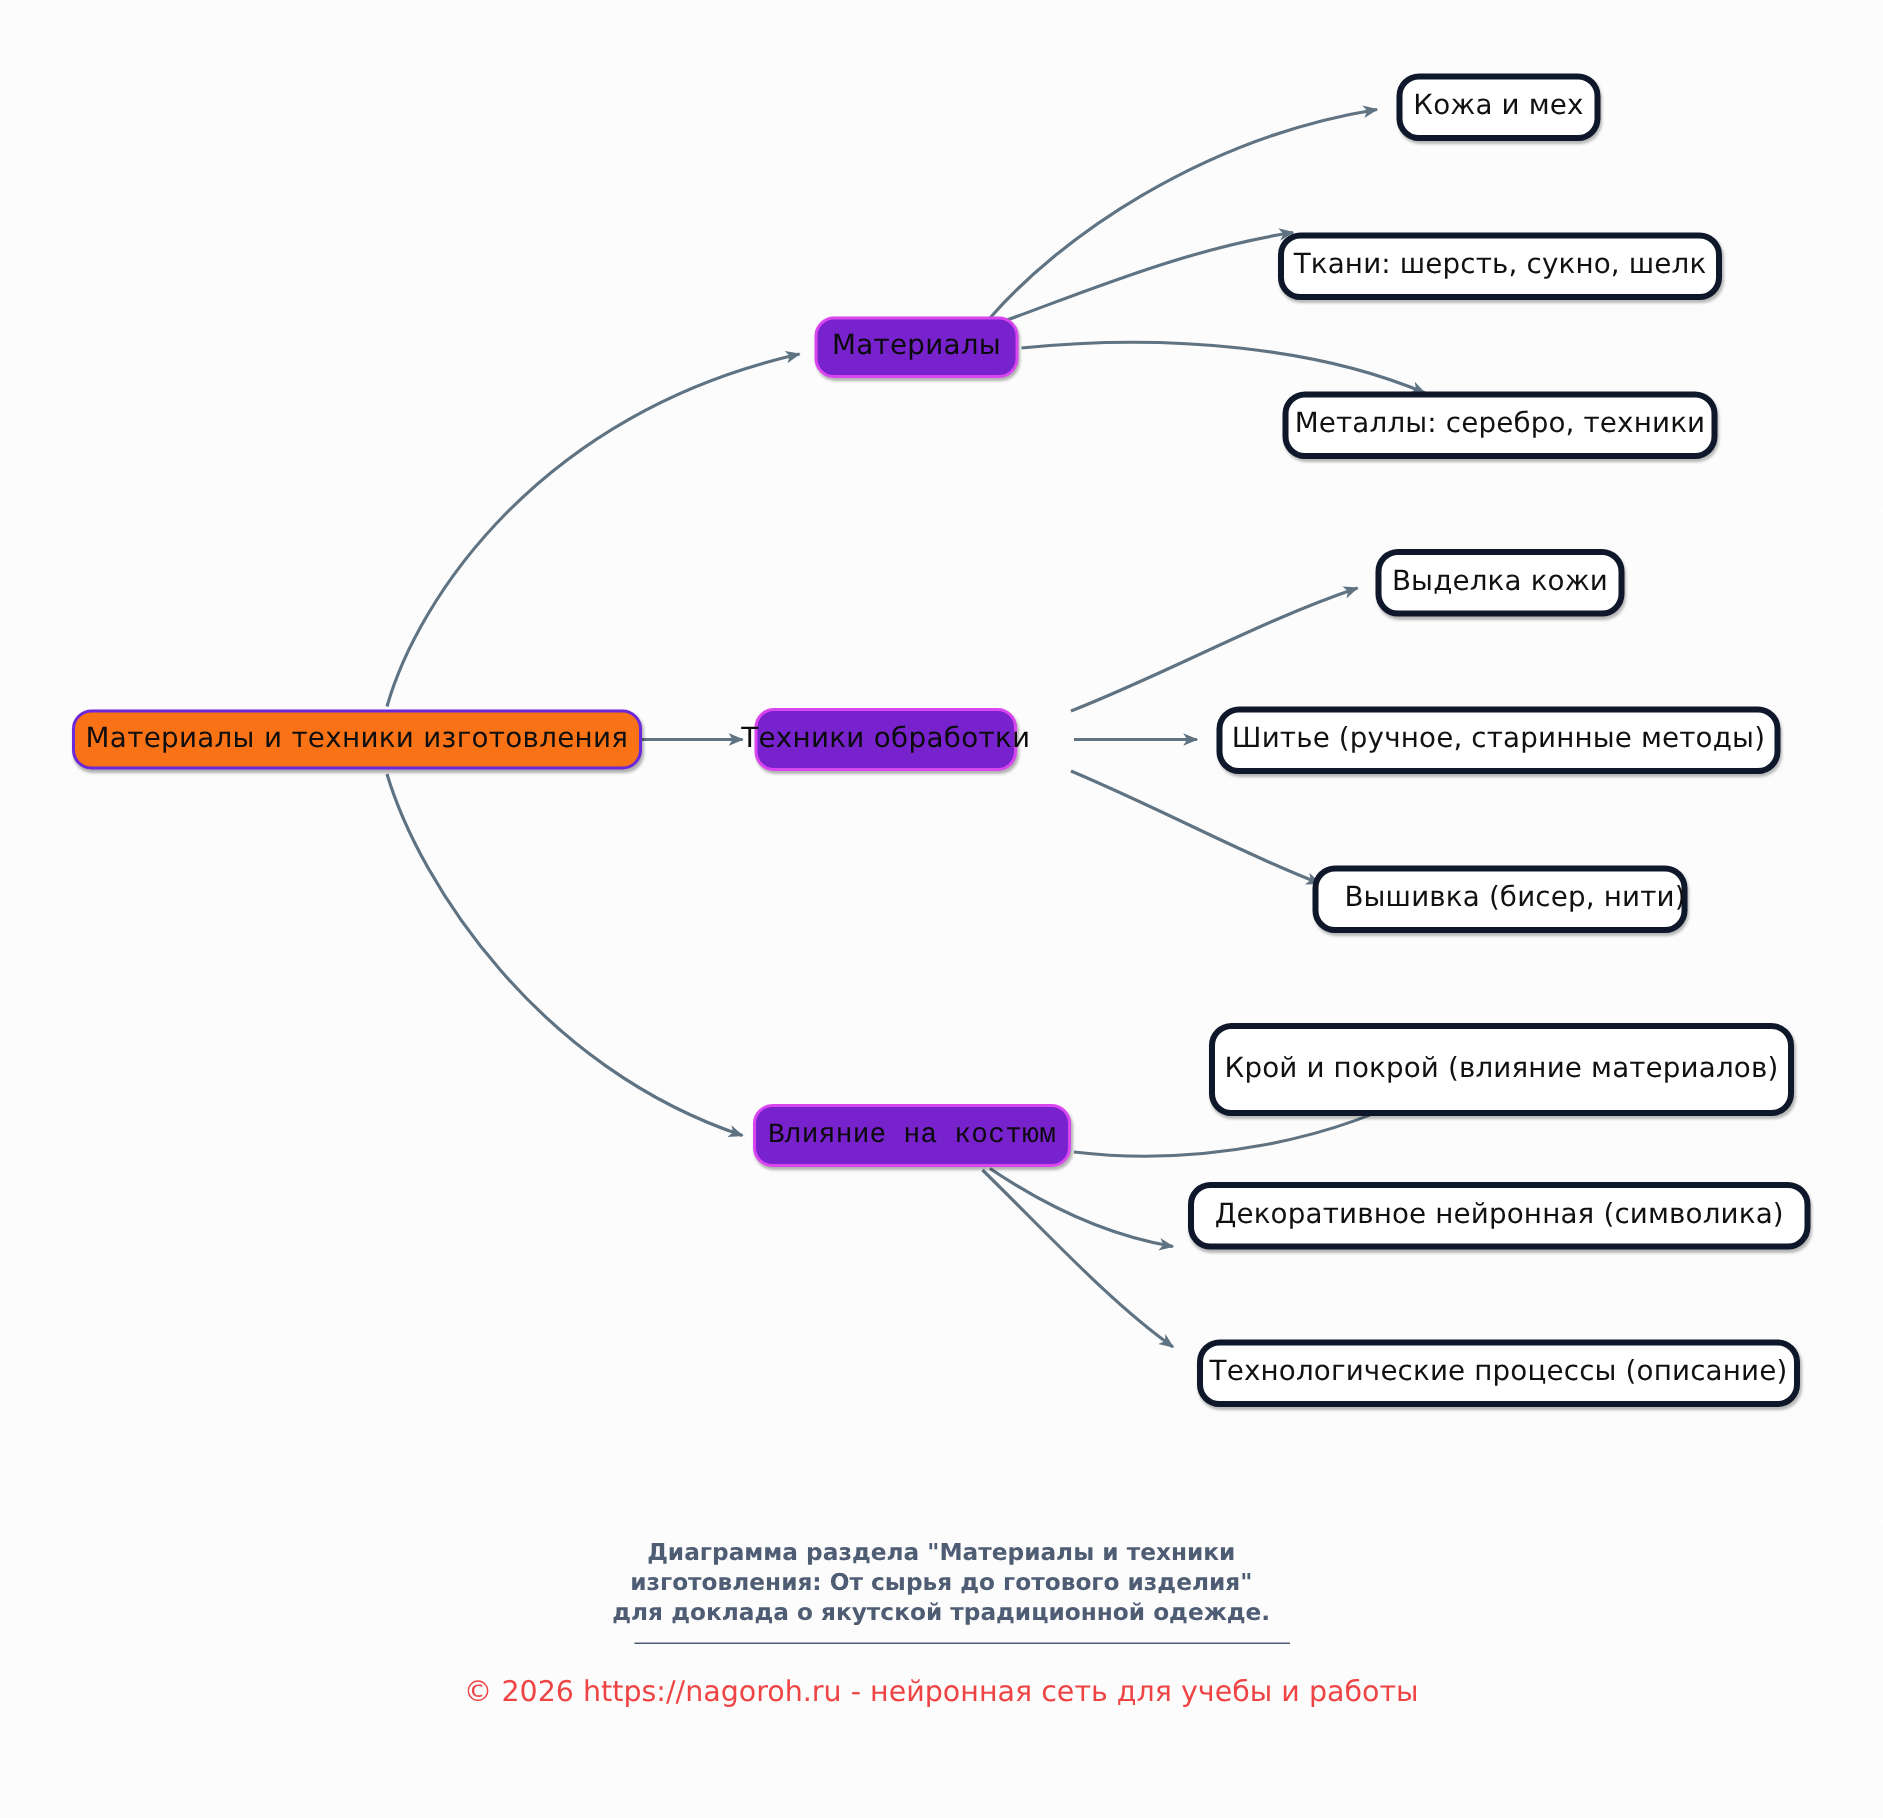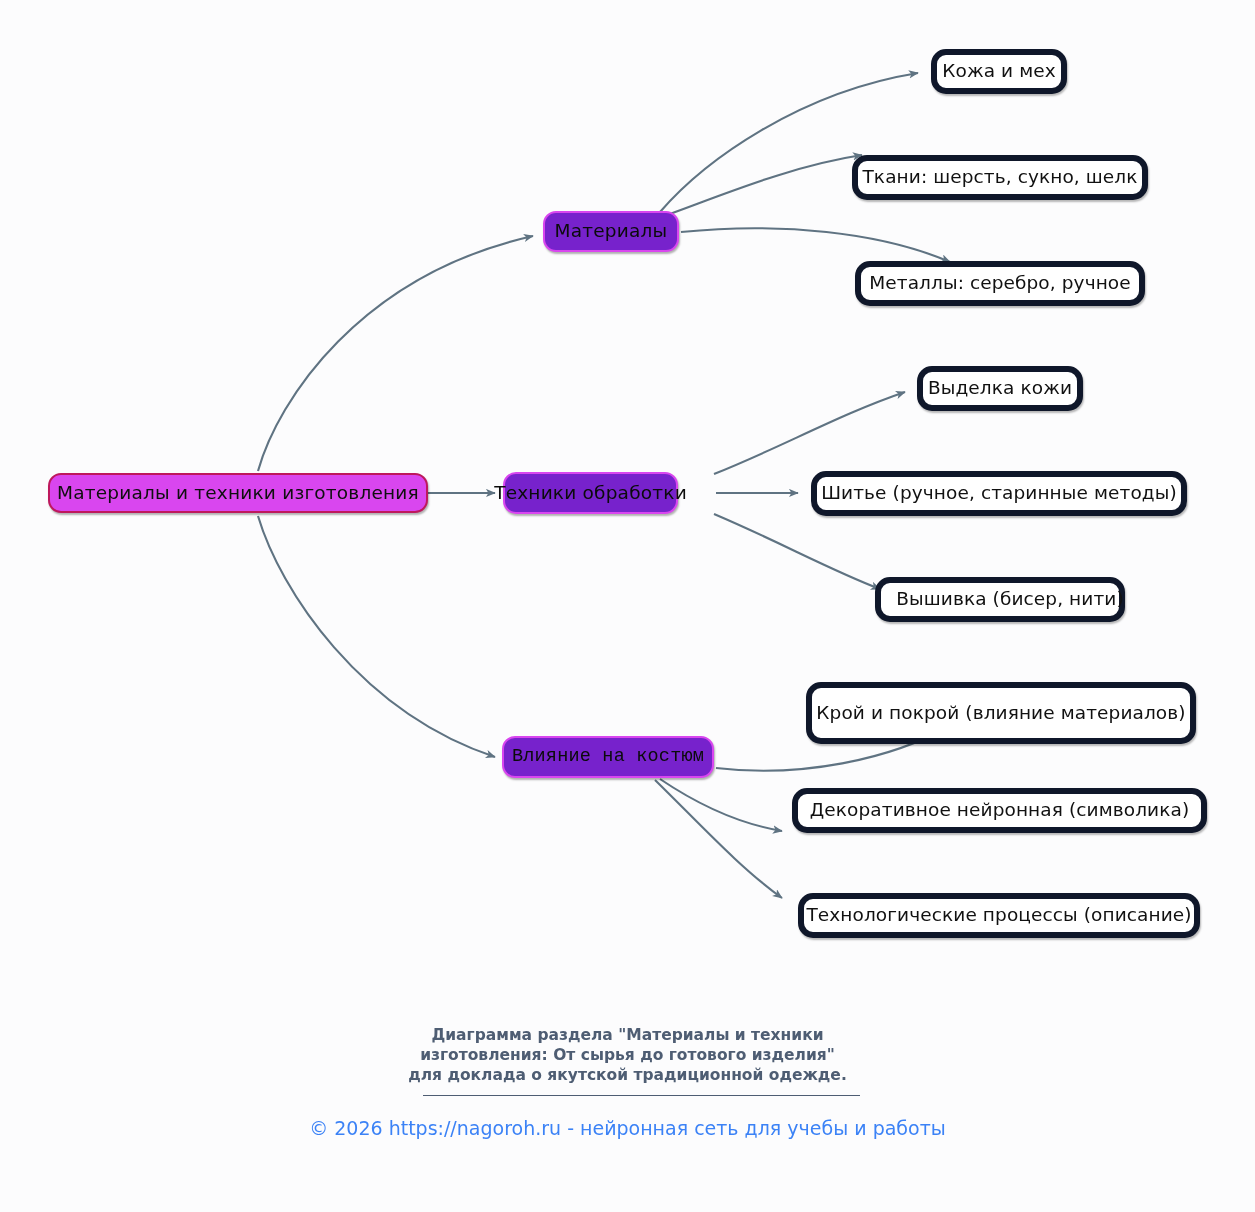--- a/index.html
+++ b/index.html
@@ -28,40 +28,40 @@
     position: absolute;
     box-sizing: border-box;
     display: flex;
     align-items: center;
     justify-content: center;
     text-align: center;
     white-space: nowrap;
     line-height: 1;
   }
   .node-root {
-    background: #d946ef;
-    border: 2px solid #be185d;
+    background: #f97316;
+    border: 2px solid #6d28d9;
     border-radius: 13px;
     color: #0f0f0f;
     font-size: 18.5px;
     letter-spacing: 0.2px;
     box-shadow: 1px 2px 2px rgba(0,0,0,0.30);
   }
   .node-branch {
     background: #7722cc;
     border: 2px solid #d946ef;
     border-radius: 13px;
     color: #0b0b0b;
     font-size: 18.5px;
     letter-spacing: 0.2px;
     box-shadow: 1px 2px 2px rgba(0,0,0,0.30);
   }
   .node-leaf {
     background: #ffffff;
-    border: 6px solid #0f172a;
+    border: 4px solid #0f172a;
     border-radius: 15px;
     color: #111111;
     font-size: 18.5px;
     letter-spacing: 0.1px;
     box-shadow: 1px 2px 2px rgba(0,0,0,0.28);
   }
   .caption {
     position: absolute;
     left: 0;
     width: 1255px;
@@ -77,21 +77,21 @@
   .divider {
     position: absolute;
     height: 0;
     border-top: 1px solid #4e5d73;
   }
   .copyright {
     position: absolute;
     left: 0;
     width: 1255px;
     text-align: center;
-    color: #3b82f6;
+    color: #ef4444;
     font-size: 19px;
     line-height: 24px;
   }
 </style>
 </head>
 <body>
 
 <div id="canvas">
 
   <svg id="edges" viewBox="0 0 1255 1212" xmlns="http://www.w3.org/2000/svg">
@@ -131,21 +131,21 @@
 
   <div class="node node-leaf" style="left:931px; top:49px; width:136px; height:45px;">
     <span>Кожа и мех</span>
   </div>
 
   <div class="node node-leaf" style="left:852px; top:155px; width:296px; height:45px;align-items:center;">
     <span>Ткани: шерсть, сукно, шелк</span>
   </div>
 
   <div class="node node-leaf" style="left:855px; top:261px; width:290px; height:45px;">
-    <span>Металлы: серебро, ручное</span>
+    <span>Металлы: серебро, техники</span>
   </div>
 
   <div class="node node-branch" style="left:503px; top:472px; width:175px; height:42px;">
     <span>Техники обработки</span>
   </div>
 
   <div class="node node-leaf" style="left:811px; top:471px; width:376px; height:45px;">
     <span>Шитье (ручное, старинные методы)</span>
   </div>
 

